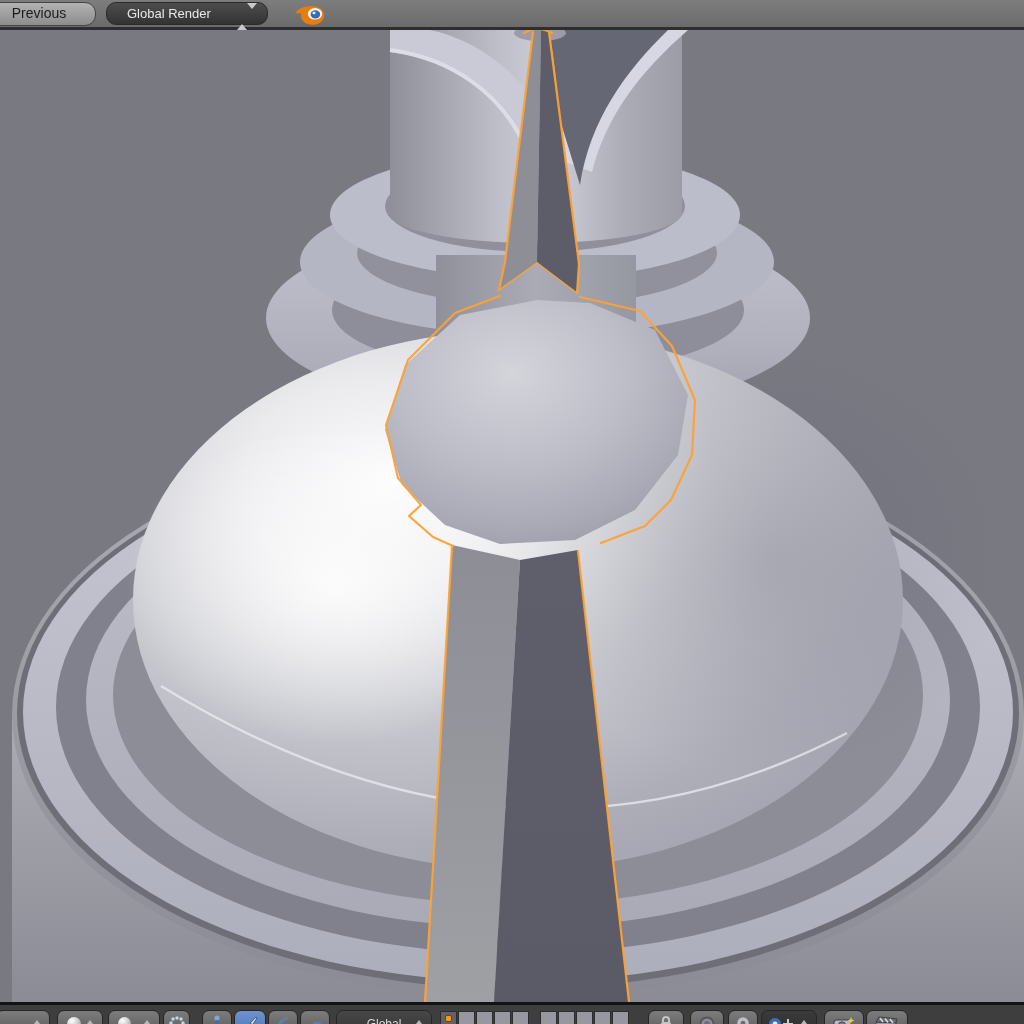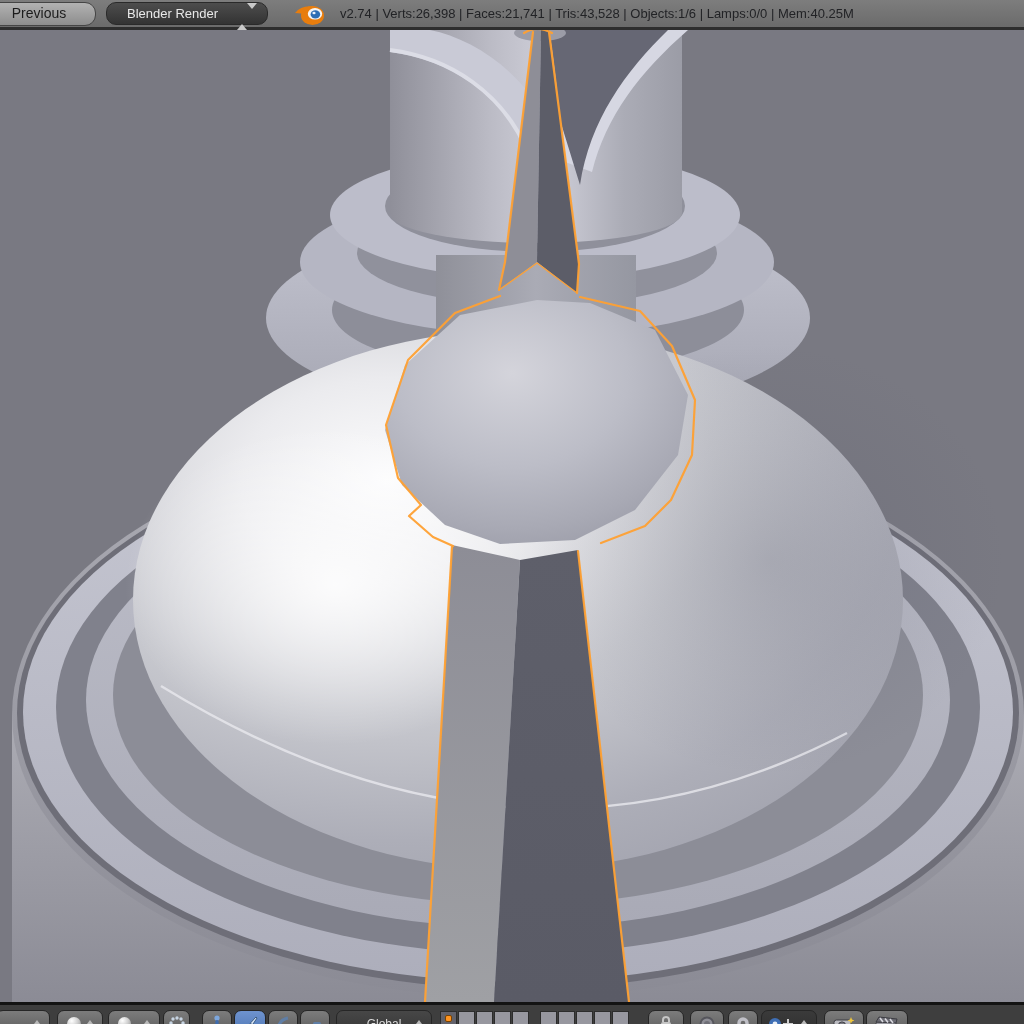--- a/index.html
+++ b/index.html
@@ -55,35 +55,34 @@
         background:#ff9421;border:1px solid #7a4200;box-sizing:border-box;}
   .icon-center{position:absolute;left:0;top:0;width:100%;height:100%;
                display:flex;justify-content:center;}
 </style>
 </head>
 <body>
 
 <div class="topbar">
   <div class="btn-prev">Previous</div>
   <div class="dd-engine">
-    <span>Blender Render</span>
+    <span>Global Render</span>
     <span class="arrows">
       <span class="tri-up"></span><span class="tri-dn"></span>
     </span>
   </div>
   <div class="logo">
     <svg width="34" height="26" viewBox="0 0 34 26">
       <path d="M3,12 Q10,3 24,6 L16,13 Z" fill="#e87d0d"></path>
       <ellipse cx="20.5" cy="14.5" rx="11.5" ry="9.5" fill="#e87d0d"></ellipse>
       <ellipse cx="23" cy="12.8" rx="7.2" ry="5.8" fill="#f4f4f4"></ellipse>
       <ellipse cx="23.4" cy="13.4" rx="4.8" ry="4.1" fill="#2f6fb4"></ellipse>
       <ellipse cx="22" cy="12" rx="1.6" ry="1.2" fill="#eef3fa"></ellipse>
     </svg>
   </div>
-  <div class="stats">v2.74 | Verts:26,398 | Faces:21,741 | Tris:43,528 | Objects:1/6 | Lamps:0/0 | Mem:40.25M</div>
 </div>
 
 <div class="viewport">
 <svg width="1024" height="972" viewBox="0 30 1024 972">
   <defs>
     <linearGradient id="gBody" x1="0" y1="0" x2="0" y2="1">
       <stop offset="0" stop-color="#acacb4"></stop>
           <stop offset="1" stop-color="#8b8b95"></stop>
     </linearGradient>
     <linearGradient id="gE2" x1="0" y1="0" x2="0" y2="1">

